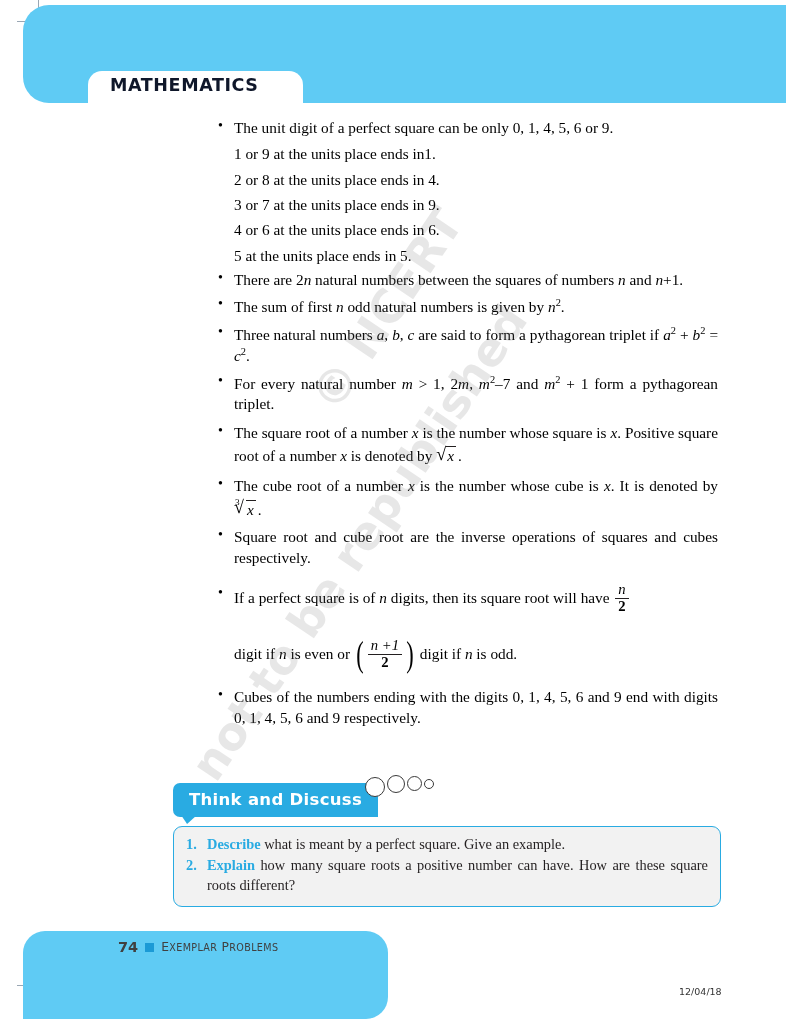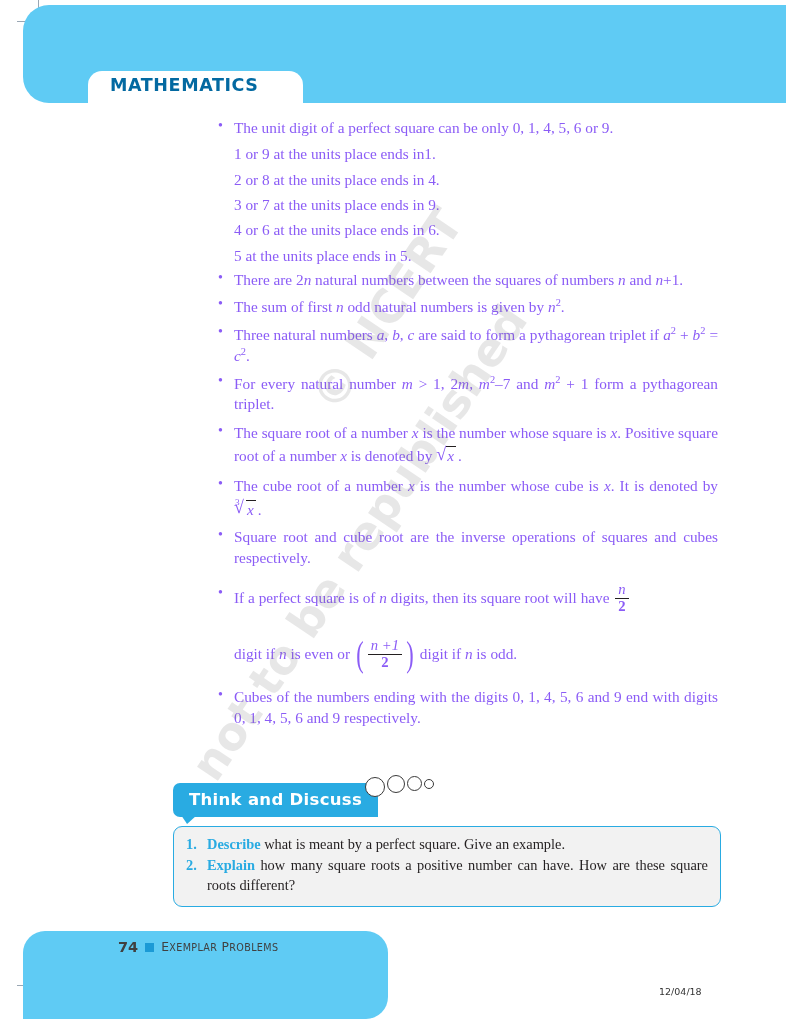--- a/index.html
+++ b/index.html
@@ -58,30 +58,30 @@
     border-top-left-radius: 14px;
     border-top-right-radius: 14px;
   }
   .header-title {
     position: absolute;
     left: 110px; top: 75px;
     font-family: "DejaVu Sans", sans-serif;
     font-weight: bold;
     font-size: 17.5px;
     letter-spacing: 0.6px;
-    color: #0369a1;
+    color: #0f172a;
   }
 
   
   .content {
     position: absolute;
     left: 218px; top: 118px;
     width: 500px;
     font-size: 15.3px;
-    color: #8b5cf6;
+    color: #000000;
     line-height: 1.33;
   }
 
   ul.bullets {
     list-style: none;
     margin: 0;
     padding: 0;
   }
   ul.bullets > li {
     position: relative;
@@ -288,21 +288,21 @@
   }
   .footer-label {
     font-size: 9.6px;
     font-weight: normal;
     letter-spacing: 0.35px;
   }
   .footer-label .cap { font-size: 12.3px; }
 
   .date-stamp {
     position: absolute;
-    left: 659px; top: 986px;
+    left: 679px; top: 986px;
     font-family: "DejaVu Sans", sans-serif;
     font-size: 9.5px;
     color: #333333;
   }
 </style>
 </head>
 <body>
 
 <div class="crop-v"></div>
 <div class="crop-h"></div>

